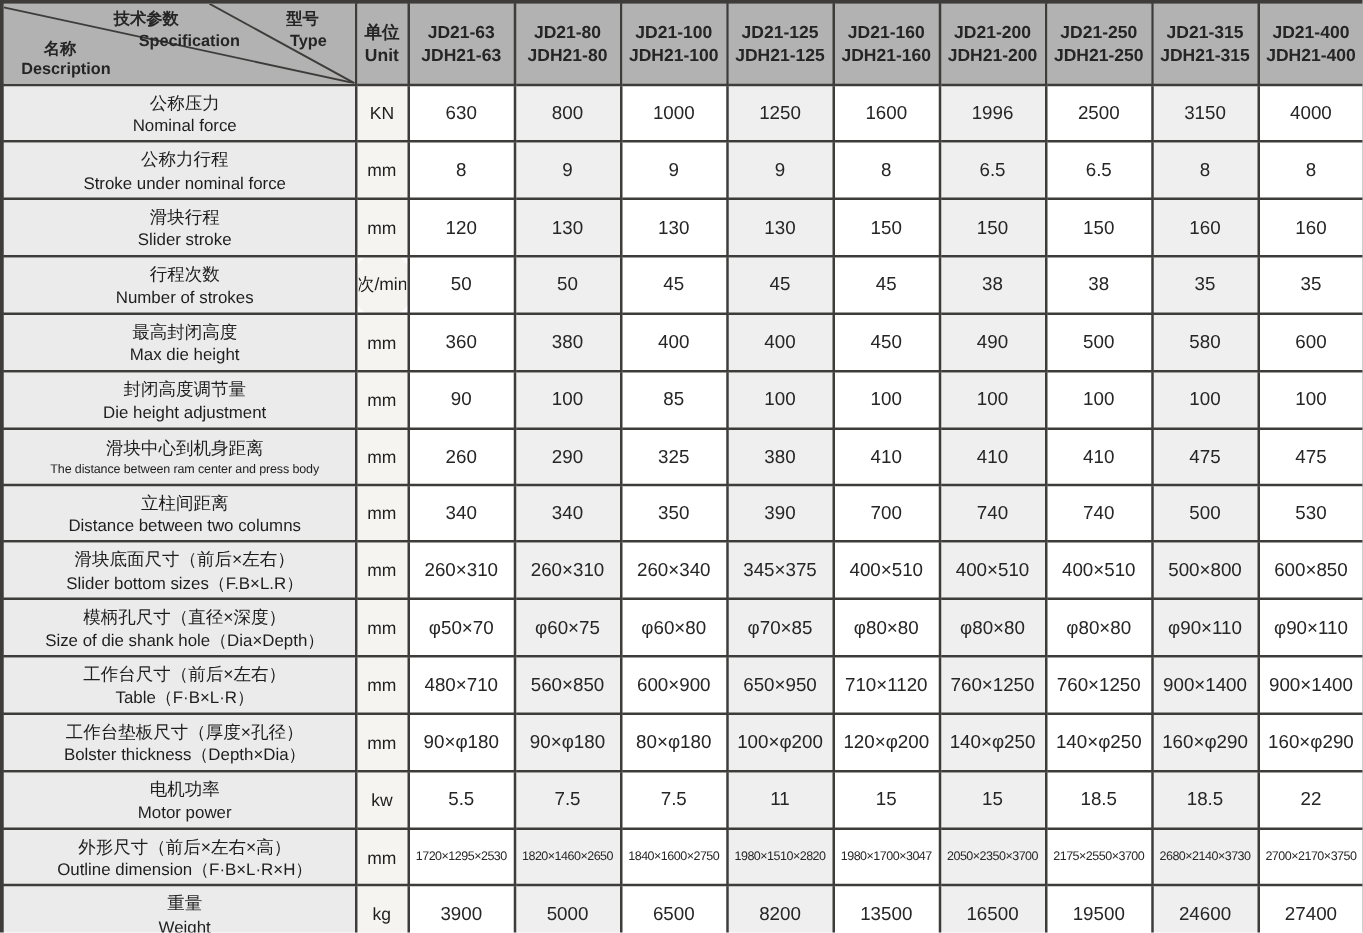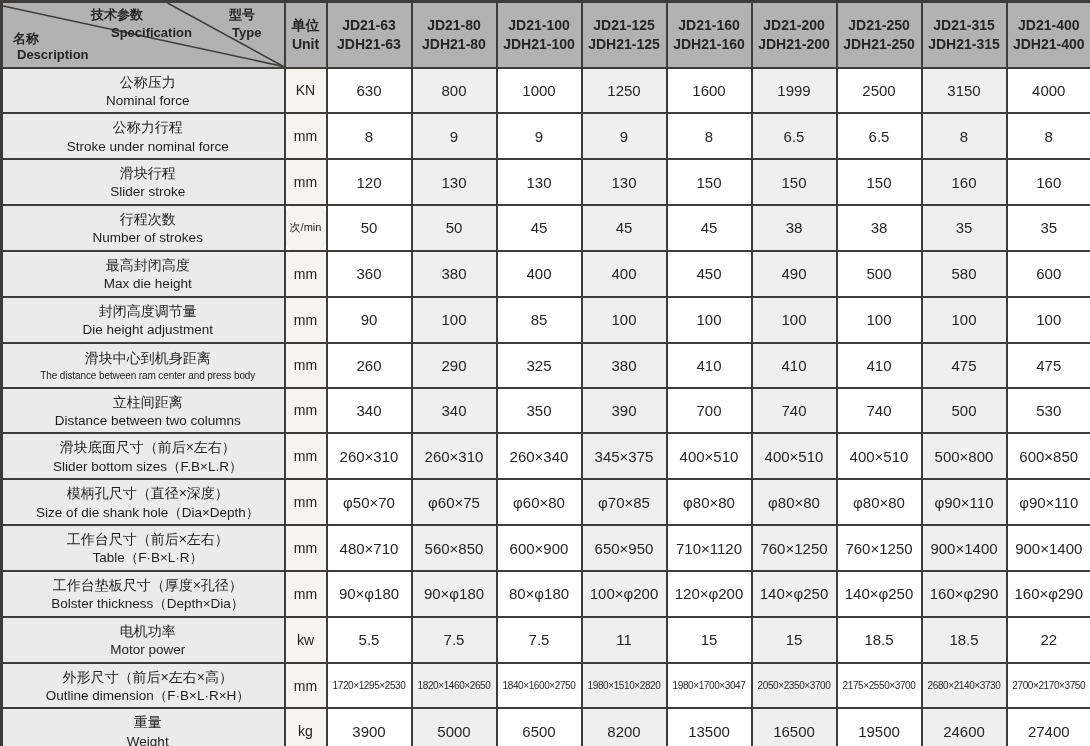--- a/index.html
+++ b/index.html
@@ -15,21 +15,21 @@
   tbody tr{height:45px;}
   thead th{background:#b2b2b2;color:#252525;font-weight:bold;font-size:14px;line-height:1.35;text-align:center;}
   .corner{position:relative;padding:0;}
   .corner svg{position:absolute;left:0;top:0;width:100%;height:100%;display:block;}
   .corner .lbl{position:absolute;font-size:13px;font-weight:bold;color:#252525;white-space:nowrap;line-height:1;}
   th.rowlabel{background:#ebebeb;font-weight:normal;text-align:center;padding:3px 4px 3px 13px;color:#1e1e1e;}
   .zh{font-size:14px;line-height:1.45;}
   .en{font-size:13.5px;line-height:1.3;}
   .en-small{font-size:10px;letter-spacing:-0.1px;}
   td.unit{background:#f6f4f0;text-align:center;font-size:14px;color:#1e1e1e;margin-top:12px;}
-  td.unit.unit-small{font-size:11px;border-radius:12px;}
+  td.unit.unit-small{font-size:14px;border-radius:12px;}
   td.val{background:#ffffff;text-align:center;font-size:15px;color:#262626;}
   td.val.shade{background:#efefef;}
   td.val.val-small{font-size:10px;letter-spacing:-0.4px;}
 </style>
 </head>
 <body>
 
 <div class="sheet">
   <table>
     <colgroup>
@@ -49,21 +49,21 @@
       <tr id="header-row">
         <th class="corner">
           <svg viewBox="0 0 283 66" preserveAspectRatio="none">
             <line x1="0" y1="3" x2="283" y2="66" stroke="#3d3c3a" stroke-width="1.6"></line>
             <line x1="166" y1="0" x2="283" y2="66" stroke="#3d3c3a" stroke-width="1.6"></line>
           </svg>
           <span class="lbl" style="left:88px;top:5px;">技术参数</span>
           <span class="lbl" style="left:108px;top:23px;">Specification</span>
           <span class="lbl" style="left:226px;top:5px;">型号</span>
           <span class="lbl" style="left:229px;top:23px;">Type</span>
-          <span class="lbl" style="left:10px;top:29px;">名称</span>
+          <span class="lbl" style="left:32px;top:29px;">名称</span>
           <span class="lbl" style="left:14px;top:45px;">Description</span>
         </th>
         <th>
           <div>单位</div>
           <div>Unit</div>
         </th>
       <th>
     <div>JD21-63</div>
     <div>JDH21-63</div>
   </th>
@@ -106,21 +106,21 @@
     <th class="rowlabel">
       <div class="zh">公称压力</div>
       <div class="en">Nominal force</div>
     </th>
     <td class="unit">KN</td>
   <td class="val">630</td>
           <td class="val shade">800</td>
           <td class="val">1000</td>
           <td class="val shade">1250</td>
           <td class="val">1600</td>
-          <td class="val shade">1999</td>
+          <td class="val shade">1996</td>
           <td class="val">2500</td>
           <td class="val shade">3150</td>
           <td class="val">4000</td>
         </tr>
         <tr>
     <th class="rowlabel">
       <div class="zh">公称力行程</div>
       <div class="en">Stroke under nominal force</div>
     </th>
     <td class="unit">mm</td>

